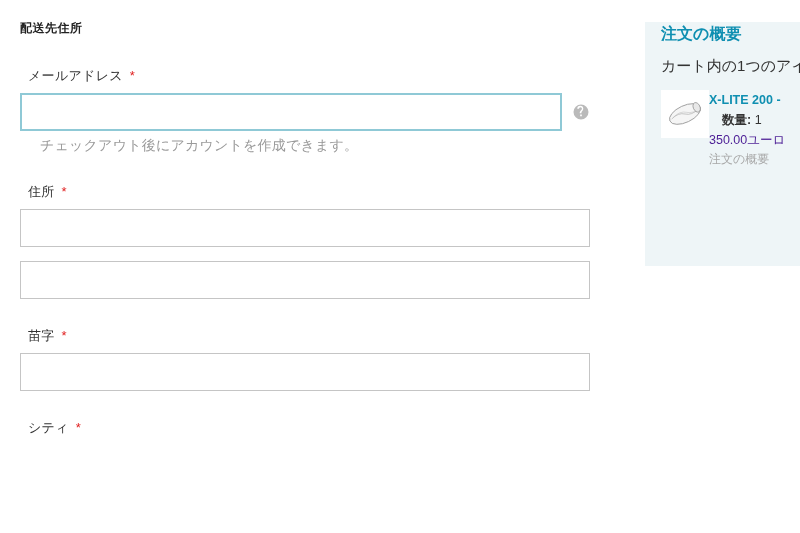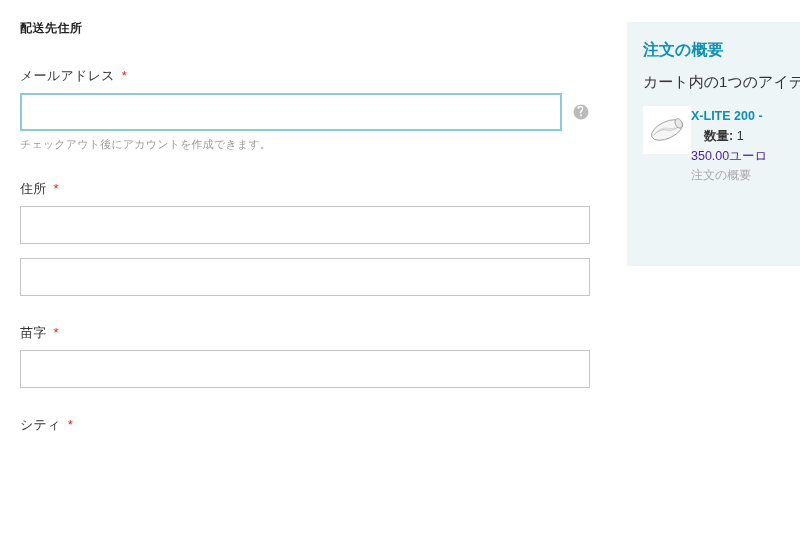--- a/index.html
+++ b/index.html
@@ -25,20 +25,21 @@
     margin-bottom: 30px;
     letter-spacing: 0.5px;
   }
   .field-group { margin-bottom: 28px; }
   .field-label {
     font-size: 13px;
     color: #333;
     margin-bottom: 8px;
     display: block;
     letter-spacing: 0.3px;
+    margin-left: 8px;
   }
   .field-label .asterisk { color: #e02020; margin-left: 3px; }
   .input-row {
     display: flex;
     align-items: center;
   }
   .text-input {
     flex: 1;
     width: 100%;
     height: 38px;
@@ -51,36 +52,37 @@
     box-shadow: 0 0 0 1px #8fc9d6 inset;
     border-color: #8fc9d6;
   }
   .help-icon {
     width: 18px;
     height: 18px;
     margin-left: 10px;
     color: #bababa;
   }
   .helper-text {
-    font-size: 11px;
+    font-size: 14px;
     color: #9a9a9a;
     margin-top: 6px;
     letter-spacing: 0.2px;
+    margin-left: 20px;
   }
   .stacked-inputs .text-input + .text-input {
     margin-top: 14px;
   }
 
   .summary-panel {
     position: absolute;
     right: 0;
     top: 22px;
-    width: 173px;
+    width: 155px;
     background: #eef5f7;
-    padding: 18px 0 14px 16px;
+    padding: 2px 0 14px 16px;
     height: 244px;
   }
   .summary-title {
     color: #0f8fb1;
     font-size: 16px;
     font-weight: 600;
     margin-bottom: 12px;
   }
   .cart-caption {
     font-size: 15px;

